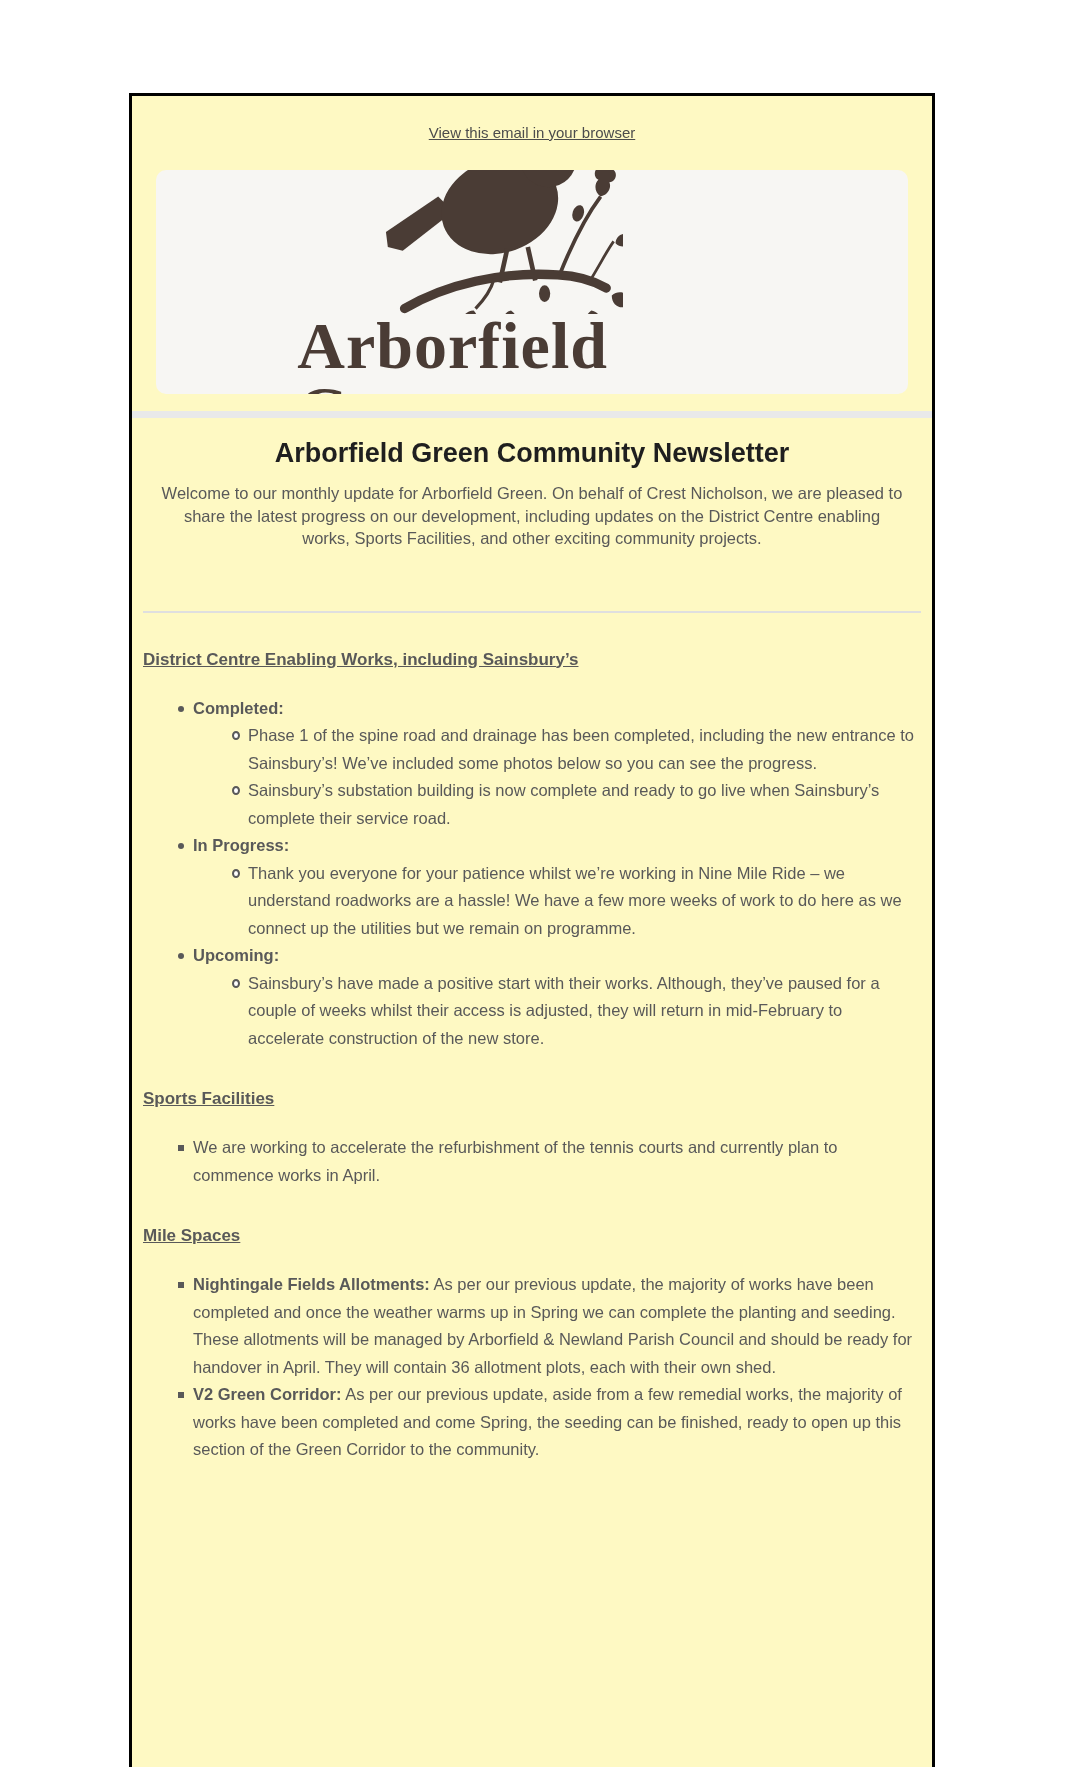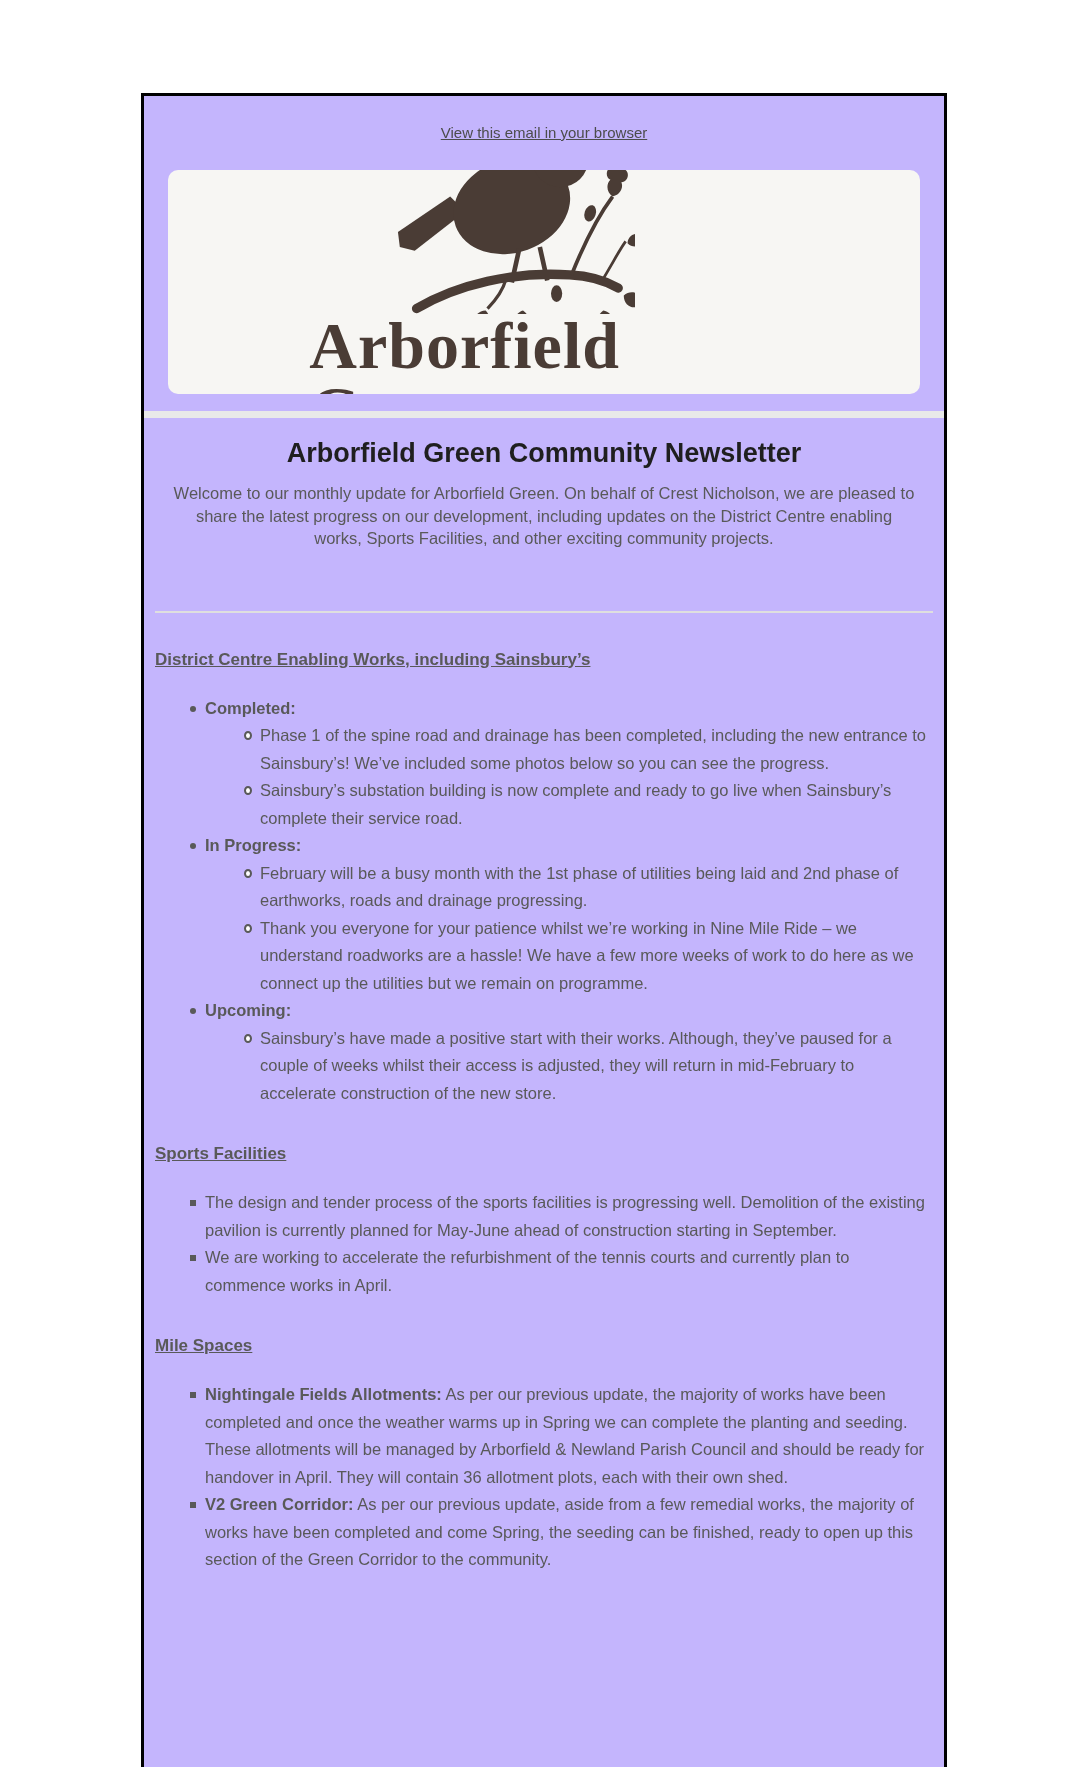--- a/index.html
+++ b/index.html
@@ -3,24 +3,24 @@
 <meta charset="utf-8">
 <style>
   html,body { margin:0; padding:0; }
   body {
     width:1088px; height:1792px; position:relative;
     background:#ffffff;
     font-family:"Liberation Sans", sans-serif;
     -webkit-font-smoothing:antialiased;
   }
   .frame {
-    position:absolute; left:141px; top:93px;
+    position:absolute; left:129px; top:93px;
     width:806px; height:1674px;
     border:3px solid #000; border-bottom:none;
-    box-sizing:border-box; background:#c4b5fd;
+    box-sizing:border-box; background:#fef9c3;
     overflow:hidden;
   }
   
   .view-link-row { text-align:center; padding-top:28px; }
   .view-link {
     font-size:15px; color:#4c4c4c; text-decoration:underline;
     cursor:pointer;
   }
   
   .logo-panel {
@@ -165,36 +165,34 @@
       <li class="li-disc">
         <span class="group-label">Completed:</span>
         <ul class="sublist">
           <li>Phase 1 of the spine road and drainage has been completed, including the new entrance to Sainsbury’s! We’ve included some photos below so you can see the progress.</li>
           <li>Sainsbury’s substation building is now complete and ready to go live when Sainsbury’s complete their service road.</li>
         </ul>
       </li>
       <li class="li-disc">
         <span class="group-label">In Progress:</span>
         <ul class="sublist">
-          <li>February will be a busy month with the 1st phase of utilities being laid and 2nd phase of earthworks, roads and drainage progressing.</li>
           <li>Thank you everyone for your patience whilst we’re working in Nine Mile Ride – we understand roadworks are a hassle! We have a few more weeks of work to do here as we connect up the utilities but we remain on programme.</li>
         </ul>
       </li>
       <li class="li-disc">
         <span class="group-label">Upcoming:</span>
         <ul class="sublist">
           <li>Sainsbury’s have made a positive start with their works. Although, they’ve paused for a couple of weeks whilst their access is adjusted, they will return in mid-February to accelerate construction of the new store.</li>
         </ul>
       </li>
     </ul>
 
     <h3 class="sub-heading">Sports Facilities</h3>
 
     <ul class="list">
-      <li class="li-square">The design and tender process of the sports facilities is progressing well. Demolition of the existing pavilion is currently planned for May-June ahead of construction starting in September.</li>
       <li class="li-square">We are working to accelerate the refurbishment of the tennis courts and currently plan to commence works in April.</li>
     </ul>
 
     <h3 class="sub-heading">Mile Spaces</h3>
 
     <ul class="list">
       <li class="li-square">
         <span class="lead">Nightingale Fields Allotments:</span><span> As per our previous update, the majority of works have been completed and once the weather warms up in Spring we can complete the planting and seeding. These allotments will be managed by Arborfield &amp; Newland Parish Council and should be ready for handover in April. They will contain 36 allotment plots, each with their own shed.</span>
       </li>
       <li class="li-square">

